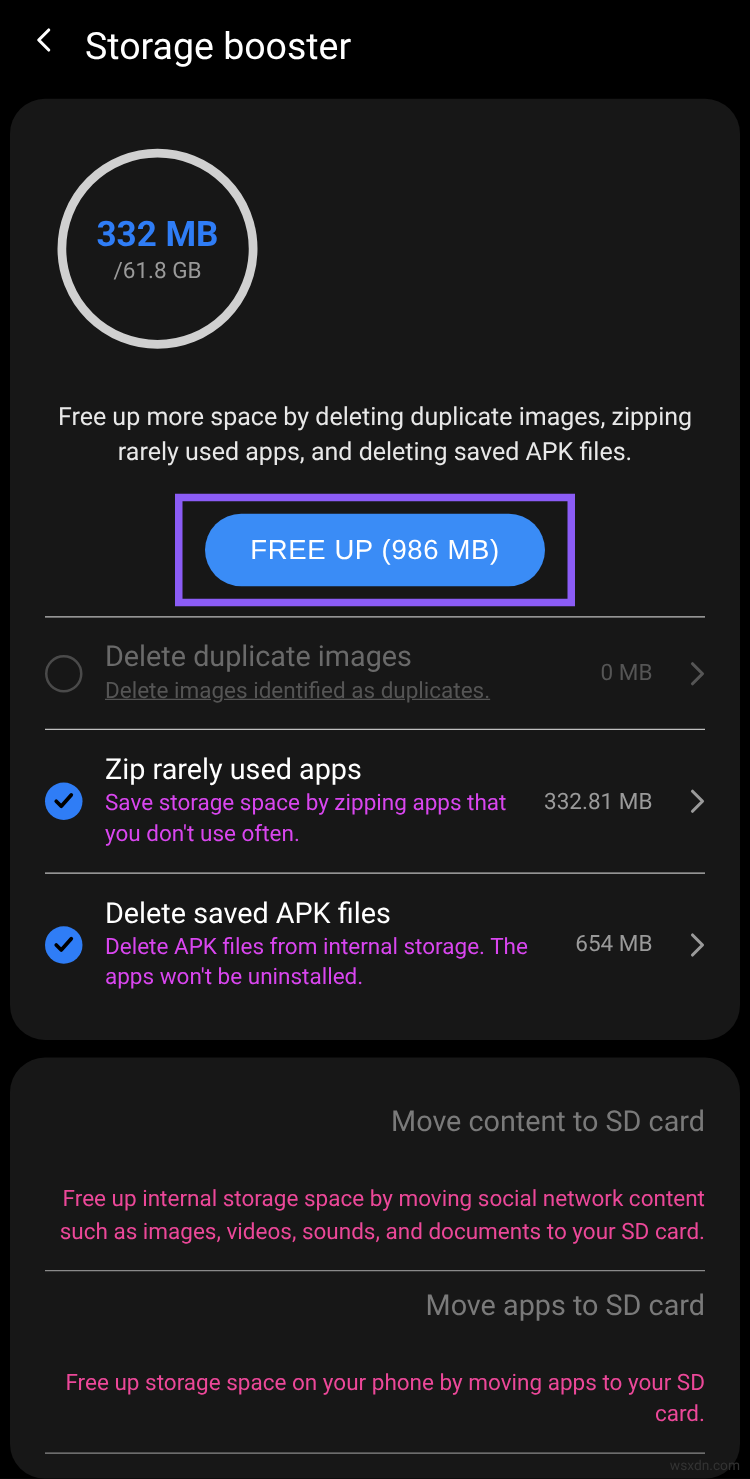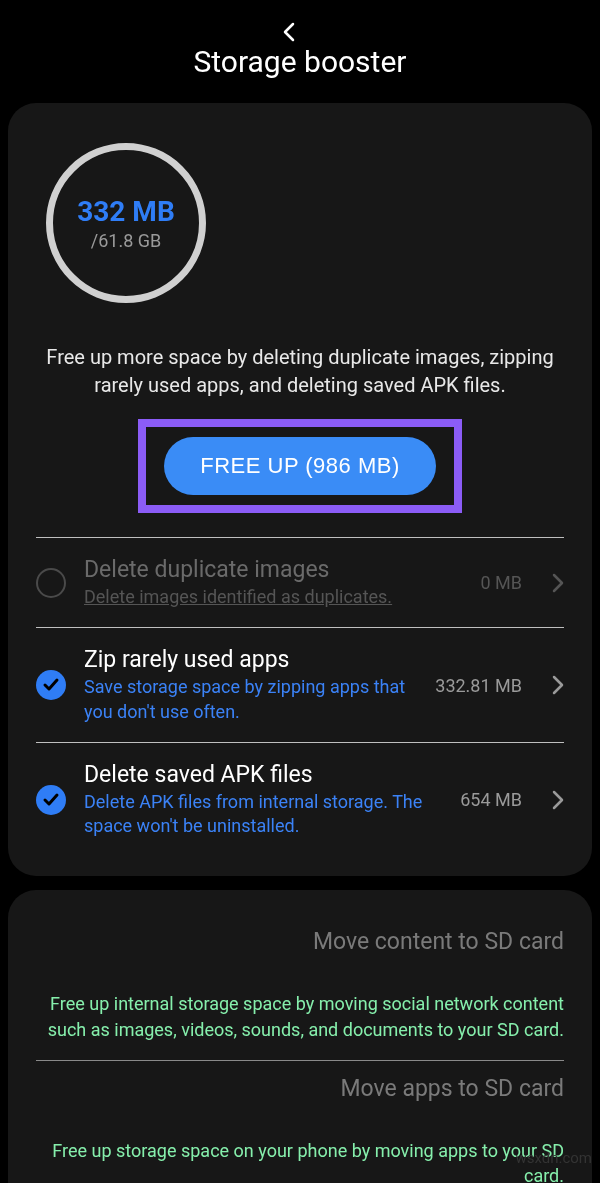--- a/index.html
+++ b/index.html
@@ -6,23 +6,22 @@
   body {
     width: 600px;
     height: 1183px;
     background: #000;
     font-family: -apple-system, BlinkMacSystemFont, "Segoe UI", Roboto, sans-serif;
     color: #fff;
     overflow: hidden;
   }
   .header {
     display: flex;
-    align-items: center;
+    align-items: flex-start;
     padding: 20px 24px 16px 24px;
-    flex-direction: column;
   }
   .back-icon {
     width: 24px; height: 24px;
     margin-right: 20px;
   }
   .title {
     font-size: 30px;
     font-weight: 400;
     color: #fff;
   }
@@ -64,23 +63,23 @@
     line-height: 1.45;
   }
   .description {
     color: #e8e8e8;
     font-size: 20px;
     text-align: center;
     line-height: 1.4;
     padding: 10px 0 20px 0;
   }
   .highlight-box {
-    border: 8px solid #8b5cf6;
+    border: 6px solid #8b5cf6;
     padding: 10px 18px;
-    margin: 0 auto 24px auto;
+    margin: 0 auto 8px auto;
     width: fit-content;
   }
   .primary-btn {
     background: #3a8cf6;
     color: #fff;
     font-size: 22px;
     font-weight: 500;
     border: none;
     border-radius: 40px;
     padding: 16px 36px;
@@ -113,21 +112,21 @@
   }
   .check-svg { width: 18px; height: 18px; }
   .option-body { flex: 1; }
   .option-title {
     font-size: 23px;
     color: #fff;
     margin-bottom: 2px;
   }
   .option-sub {
     font-size: 18px;
-    color: #3b82f6;
+    color: #d946ef;
     line-height: 1.35;
   }
   .option.disabled .option-title { color: #6a6a6a; }
   .option.disabled .option-sub { color: #555; text-decoration: underline; }
   .option-size {
     font-size: 18px;
     color: #9a9a9a;
     margin-right: 12px;
     white-space: nowrap;
     text-align: center;
@@ -144,33 +143,33 @@
     padding: 24px 28px 20px 28px;
   }
   .sd-item { padding: 14px 0 18px 0; text-align: right; }
   .sd-title {
     font-size: 23px;
     color: #7a7a7a;
     margin-bottom: 4px;
   }
   .sd-sub {
     font-size: 18px;
-    color: #86efac;
+    color: #ec4899;
     line-height: 1.4;
     margin-top: 36px;
   }
   .divider2 {
     height: 1px;
     background: #8a8a8a;
     margin: 0;
   }
   .watermark {
     position: absolute;
-    bottom: 16px; right: 8px;
-    font-size: 15px;
+    bottom: 4px; right: 8px;
+    font-size: 11px;
     color: #333;
   }
 </style>
 </head>
 <body>
 
 <div class="header">
   <span class="back-icon">
     <svg viewBox="0 0 24 24" fill="none" stroke="#fff" stroke-width="2.5" stroke-linecap="round" stroke-linejoin="round">
         <polyline points="15 4 7 12 15 20"></polyline>
@@ -232,21 +231,21 @@
   <div class="divider"></div>
 
   <div class="option">
     <div class="checkbox checked">
       <svg class="check-svg" viewBox="0 0 18 18" fill="none" stroke="#000" stroke-width="3" stroke-linecap="round" stroke-linejoin="round">
           <polyline points="3 9 7 13 15 4"></polyline>
         </svg>
     </div>
     <div class="option-body">
       <div class="option-title">Delete saved APK files</div>
-      <div class="option-sub">Delete APK files from internal storage. The space won't be uninstalled.</div>
+      <div class="option-sub">Delete APK files from internal storage. The apps won't be uninstalled.</div>
     </div>
     <div class="option-size">654 MB</div>
     <span class="chevron">
       <svg viewBox="0 0 12 20" fill="none" stroke="#9a9a9a" stroke-width="2.5" stroke-linecap="round" stroke-linejoin="round">
           <polyline points="2 2 10 10 2 18"></polyline>
         </svg>
     </span>
   </div>
 </div>
 

